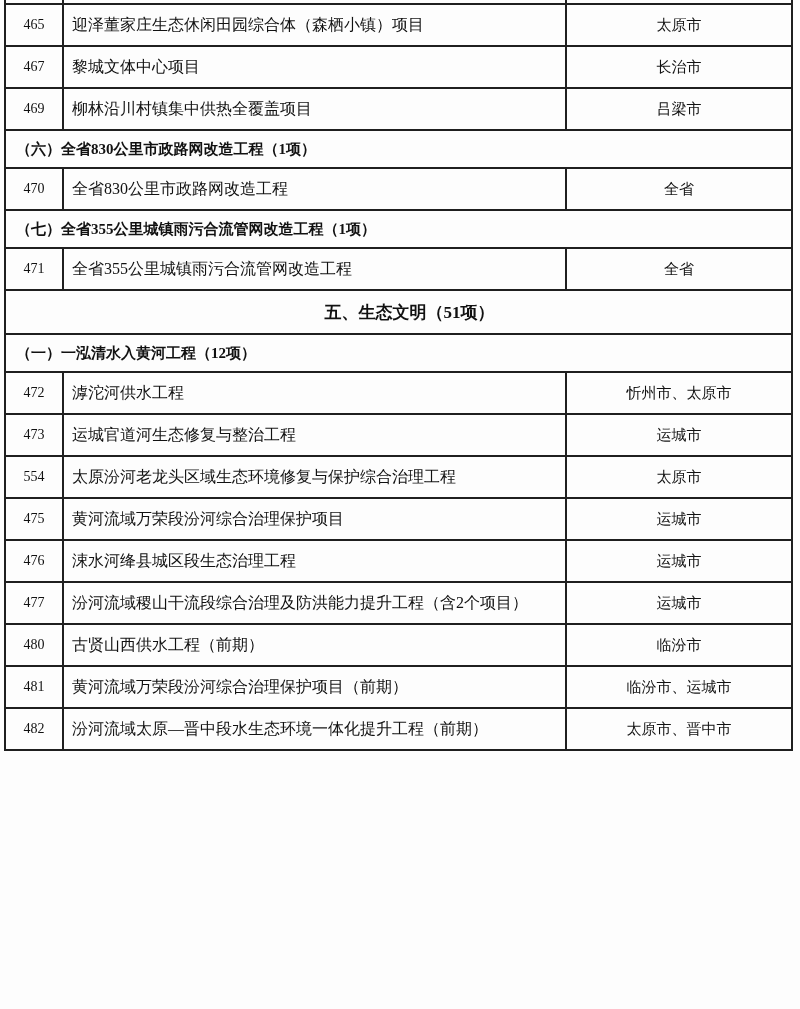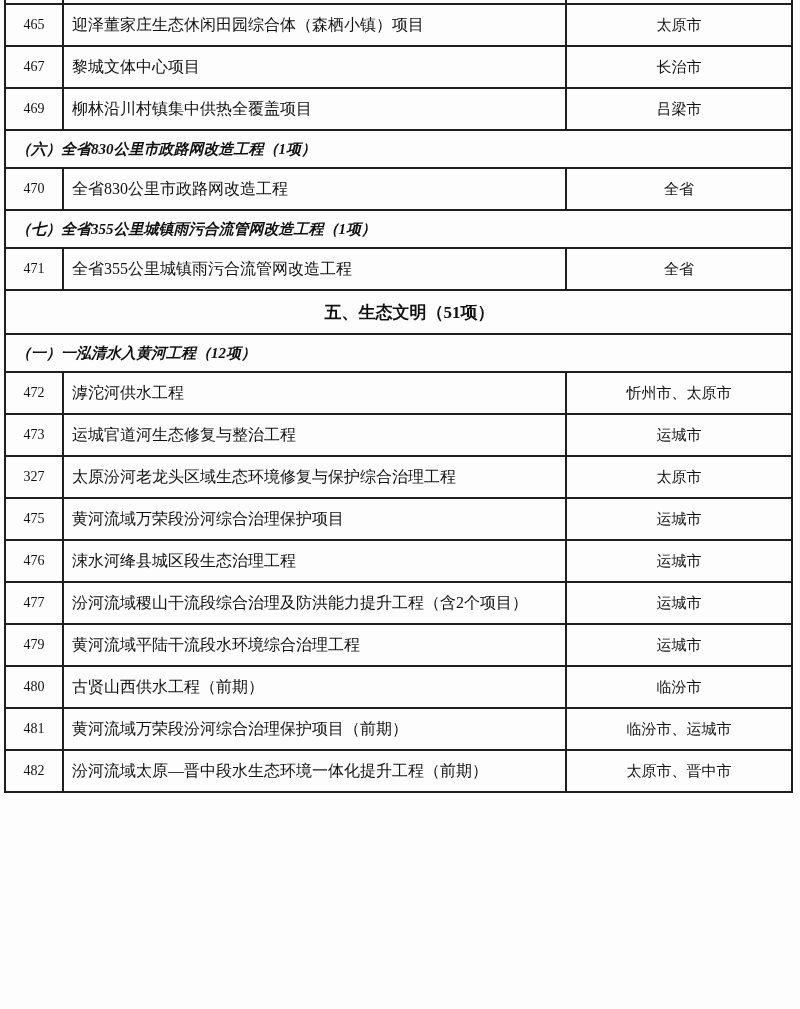--- a/index.html
+++ b/index.html
@@ -39,21 +39,21 @@
     font-family: "Liberation Serif", "DejaVu Serif", serif;
   }
   .item-row td.name {
     padding-left: 8px;
     font-size: 16px;
   }
   .item-row td.region {
     text-align: center;
     font-size: 15px;
   }
-  .section-row { height: 38px; font-style: italic; }
+  .section-row { height: 38px; }
   .section-row td {
     padding-left: 10px;
     font-weight: bold;
     font-size: 15px;
     text-align: left;
   }
   .chapter-row { height: 44px; }
   .chapter-row td {
     font-weight: bold;
     font-size: 17px;
@@ -117,42 +117,37 @@
         <td class="num">472</td>
         <td class="name">滹沱河供水工程</td>
         <td class="region">忻州市、太原市</td>
       </tr>
       <tr class="item-row">
         <td class="num">473</td>
         <td class="name">运城官道河生态修复与整治工程</td>
         <td class="region">运城市</td>
       </tr>
       <tr class="item-row">
-        <td class="num">327</td>
+        <td class="num">554</td>
         <td class="name">太原汾河老龙头区域生态环境修复与保护综合治理工程</td>
         <td class="region">太原市</td>
       </tr>
       <tr class="item-row">
         <td class="num">475</td>
         <td class="name">黄河流域万荣段汾河综合治理保护项目</td>
         <td class="region">运城市</td>
       </tr>
       <tr class="item-row">
         <td class="num">476</td>
         <td class="name">涑水河绛县城区段生态治理工程</td>
         <td class="region">运城市</td>
       </tr>
       <tr class="item-row">
         <td class="num">477</td>
         <td class="name">汾河流域稷山干流段综合治理及防洪能力提升工程（含2个项目）</td>
-        <td class="region">运城市</td>
-      </tr>
-      <tr class="item-row">
-        <td class="num">479</td>
-        <td class="name">黄河流域平陆干流段水环境综合治理工程</td>
         <td class="region">运城市</td>
       </tr>
       <tr class="item-row">
         <td class="num">480</td>
         <td class="name">古贤山西供水工程（前期）</td>
         <td class="region">临汾市</td>
       </tr>
       <tr class="item-row">
         <td class="num">481</td>
         <td class="name">黄河流域万荣段汾河综合治理保护项目（前期）</td>

